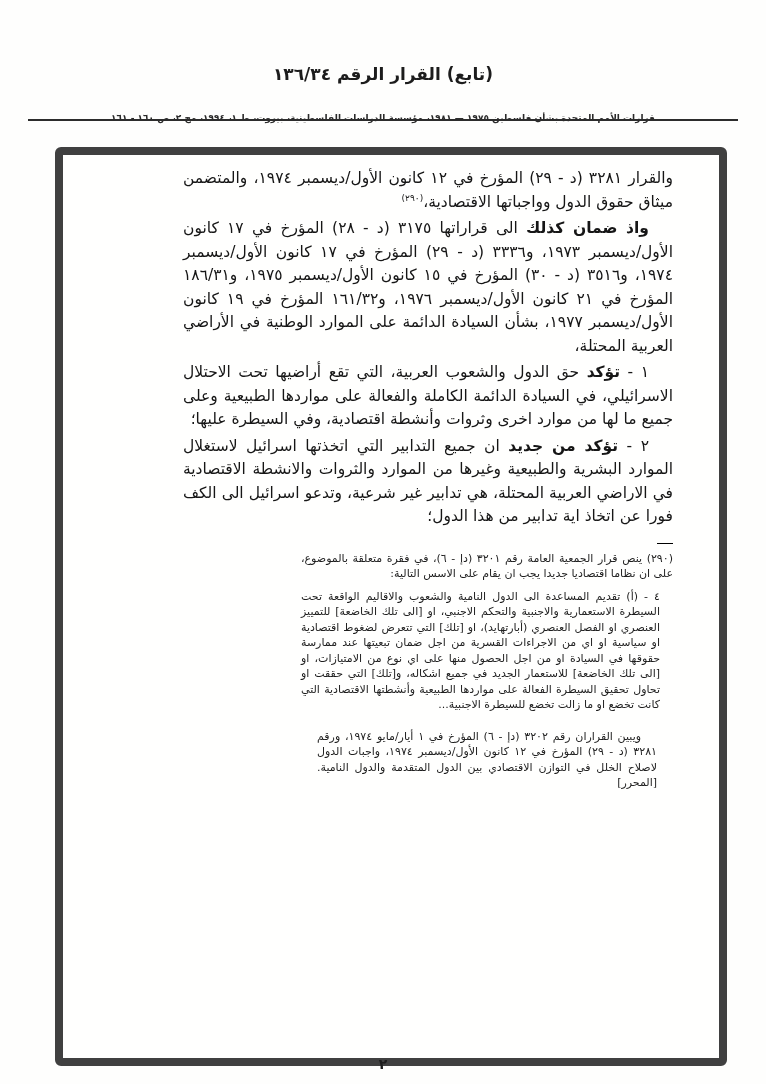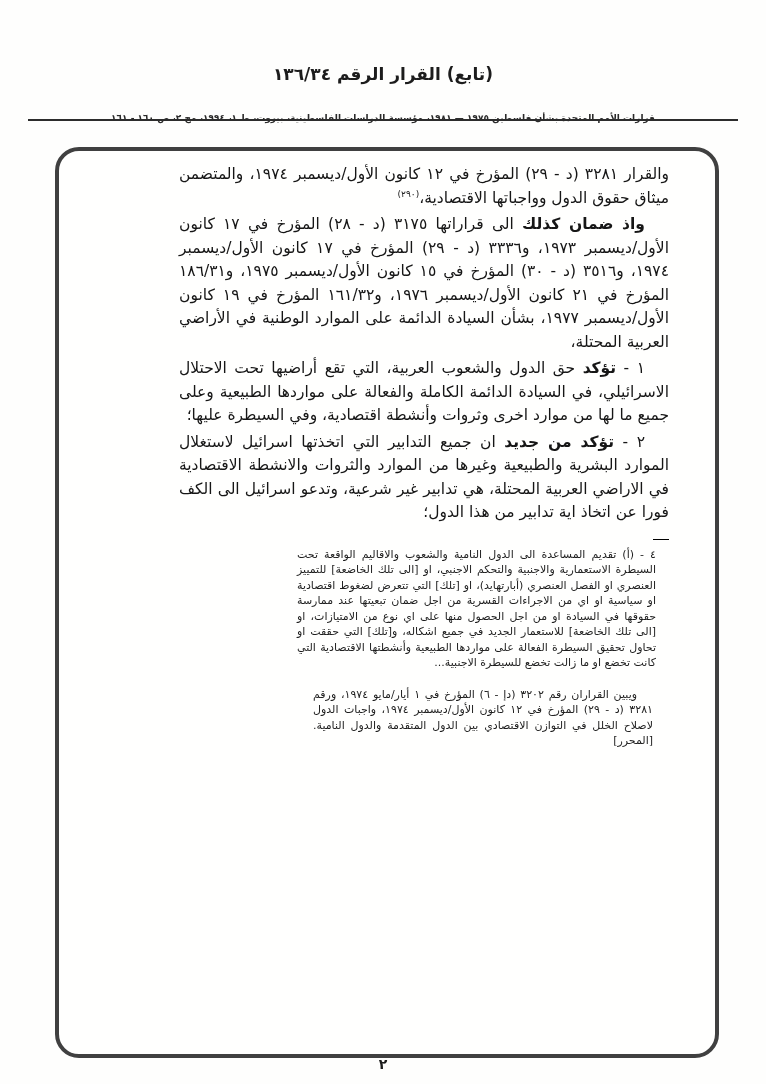--- a/index.html
+++ b/index.html
@@ -26,22 +26,22 @@
     text-align: center; direction: rtl;
     font-size: 9px; font-weight: bold; color: #2a2a2a; margin-top: 12px;
   }
   .header-rule {
     position: absolute; top: 119px; left: 28px;
     width: 710px; height: 2px; background: #2c2c2c;
   }
   .frame {
     position: absolute; left: 55px; top: 147px;
     width: 656px; height: 903px;
-    border: 4px solid #404040;
-    border-radius: 24px;
+    border: 8px solid #404040;
+    border-radius: 6px;
     background: #fffffe;
     overflow: hidden;
   }
   .main-text {
     margin: 12px 46px 0 120px;
     direction: rtl;
     text-align: justify;
     font-size: 15.5px;
     line-height: 23.5px;
     color: #161616;
@@ -94,20 +94,21 @@
       <p><span>١ - </span><b>تؤكد</b><span> حق الدول والشعوب العربية، التي تقع أراضيها تحت الاحتلال الاسرائيلي، في السيادة الدائمة الكاملة والفعالة على مواردها الطبيعية وعلى جميع ما لها من موارد اخرى وثروات وأنشطة اقتصادية، وفي السيطرة عليها؛</span></p>
 
       <p><span>٢ - </span><b>تؤكد من جديد</b><span> ان جميع التدابير التي اتخذتها اسرائيل لاستغلال الموارد البشرية والطبيعية وغيرها من الموارد والثروات والانشطة الاقتصادية في الاراضي العربية المحتلة، هي تدابير غير شرعية، وتدعو اسرائيل الى الكف فورا عن اتخاذ اية تدابير من هذا الدول؛</span></p>
 
     </div>
 
     <div class="footnote">
 
       <div class="footnote-rule"></div>
 
+      <p class="fn-intro">(٢٩٠) ينص قرار الجمعية العامة رقم ٣٢٠١ (دإ - ٦)، في فقرة متعلقة بالموضوع، على ان نظاما اقتصاديا جديدا يجب ان يقام على الاسس التالية:</p>
 
       <p class="fn-body">٤ - (أ) تقديم المساعدة الى الدول النامية والشعوب والاقاليم الواقعة تحت السيطرة الاستعمارية والاجنبية والتحكم الاجنبي، او [الى تلك الخاضعة] للتمييز العنصري او الفصل العنصري (أبارتهايد)، او [تلك] التي تتعرض لضغوط اقتصادية او سياسية او اي من الاجراءات القسرية من اجل ضمان تبعيتها عند ممارسة حقوقها في السيادة او من اجل الحصول منها على اي نوع من الامتيازات، او [الى تلك الخاضعة] للاستعمار الجديد في جميع اشكاله، و[تلك] التي حققت او تحاول تحقيق السيطرة الفعالة على مواردها الطبيعية وأنشطتها الاقتصادية التي كانت تخضع او ما زالت تخضع للسيطرة الاجنبية...</p>
 
       <p class="fn-closing">ويبين القراران رقم ٣٢٠٢ (دإ - ٦) المؤرخ في ١ أيار/مايو ١٩٧٤، ورقم ٣٢٨١ (د - ٢٩) المؤرخ في ١٢ كانون الأول/ديسمبر ١٩٧٤، واجبات الدول لاصلاح الخلل في التوازن الاقتصادي بين الدول المتقدمة والدول النامية. [المحرر]</p>
 
     </div>
 
   </div>
 
   <div class="page-number">٢</div>

